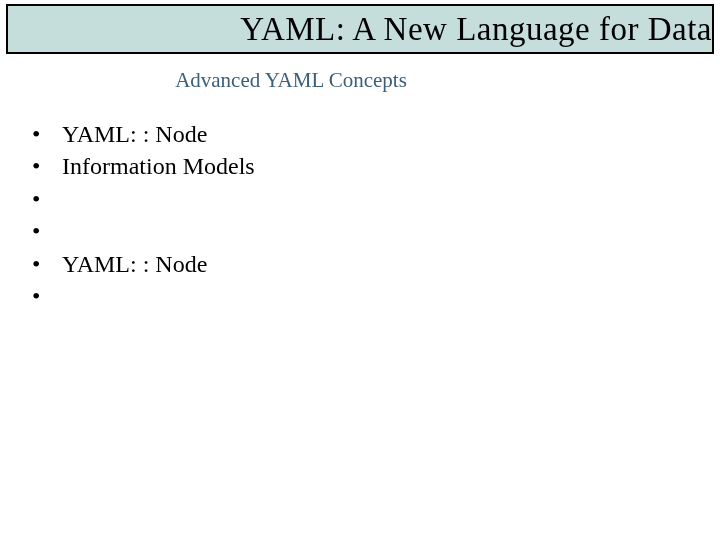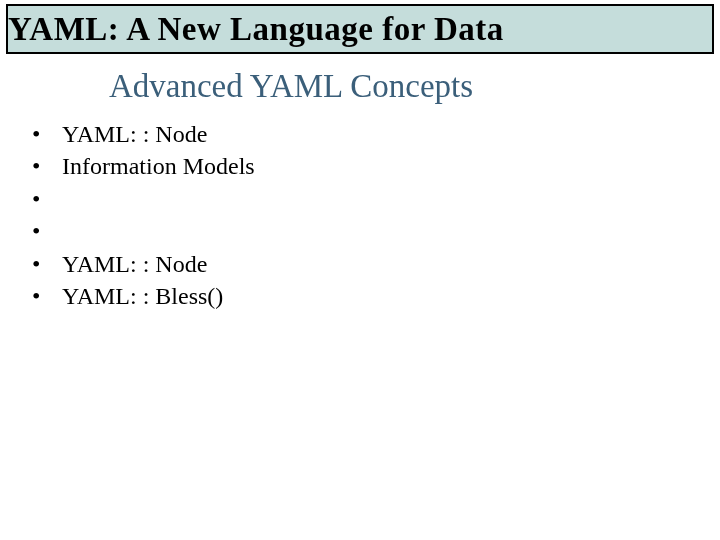--- a/index.html
+++ b/index.html
@@ -21,35 +21,34 @@
     position: absolute;
     left: 6px;
     top: 4px;
     width: 708px;
     height: 50px;
     background: #c5dddb;
     border: 2px solid #000;
     box-sizing: border-box;
     display: flex;
     align-items: center;
-    justify-content: flex-start;
-    font-weight: bold;
+    justify-content: flex-end;
   }
   .title-banner .title-text {
     font-size: 33px;
     letter-spacing: 0.5px;
     white-space: nowrap;
   }
   .subtitle {
     position: absolute;
     top: 68px;
     left: 0;
     width: 582px;
     text-align: center;
-    font-size: 33px;
+    font-size: 21px;
     color: #3b5f7a;
   }
   .bullets {
     position: absolute;
     left: 32px;
     top: 118px;
   }
   .bullet-row {
     display: flex;
     align-items: baseline;
@@ -87,17 +86,16 @@
     </div>
     <div class="bullet-row">
       <span class="bullet-dot">•</span>
     </div>
     <div class="bullet-row">
       <span class="bullet-dot">•</span>
       <span>YAML: : Node</span>
     </div>
     <div class="bullet-row">
       <span class="bullet-dot">•</span>
-      <span>YAML: : Bless()</span>
     </div>
   </div>
 
 </div>
 
 </body></html>

